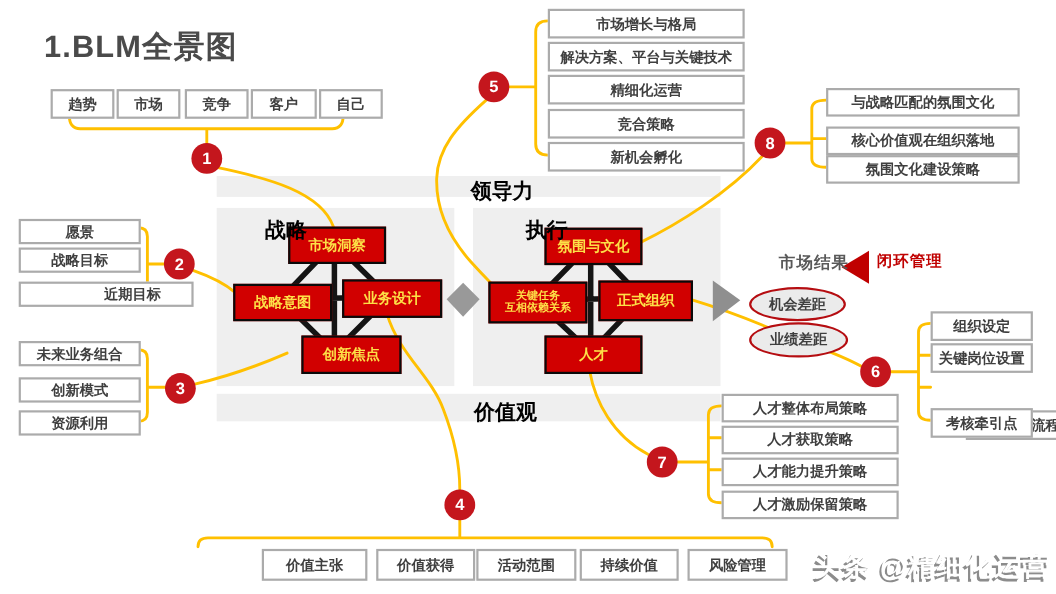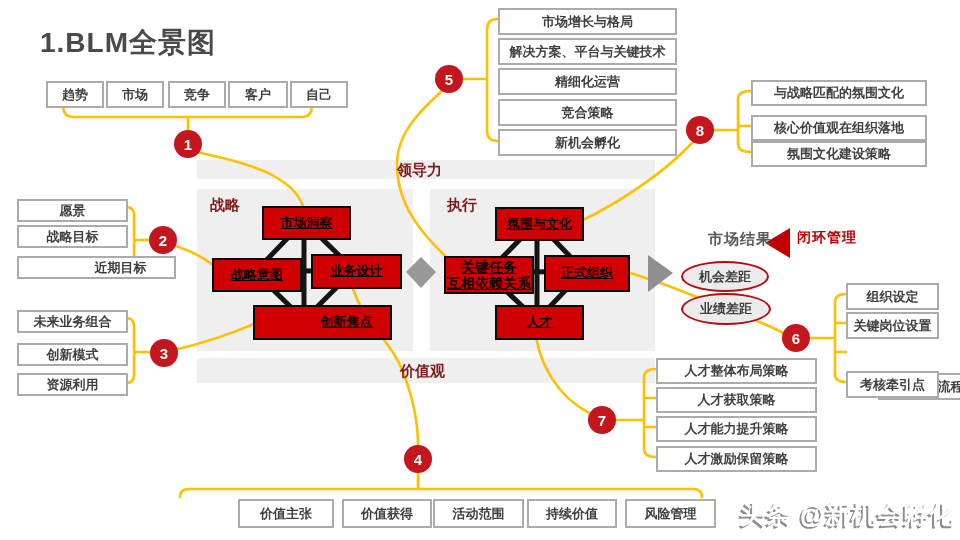--- a/index.html
+++ b/index.html
@@ -1,28 +1,28 @@
 <!DOCTYPE html>
 <html><head>
 <meta charset="utf-8">
 <style>
   html,body{margin:0;padding:0;background:#fff;}
   #canvas{position:relative;width:960px;height:540px;background:#fff;overflow:hidden;
           font-family:"Liberation Sans","DejaVu Sans",sans-serif;}
   #page-title{position:absolute;left:40px;top:24px;font-size:28px;font-weight:bold;color:#4a4a4a;letter-spacing:1px;}
   .panel{position:absolute;background:#efefef;z-index:1;}
-  .plabel{position:absolute;font-size:15px;font-weight:bold;color:#7f1d1d;z-index:4;}
+  .plabel{position:absolute;font-size:19px;font-weight:bold;color:#000000;z-index:4;margin-left:31px;}
   svg.lines{position:absolute;left:0;top:0;z-index:2;}
   .wbox{position:absolute;z-index:3;background:#fff;border:2px solid #ababab;color:#3f3f3f;
         font-size:13px;font-weight:bold;display:flex;align-items:center;justify-content:center;
         white-space:nowrap;}
-  .rbox{position:absolute;z-index:3;background:#d10000;border:2px solid #0a0a0a;color:#000000;
+  .rbox{position:absolute;z-index:3;background:#d10000;border:2px solid #0a0a0a;color:#fde047;
         font-size:13px;font-weight:bold;display:flex;flex-direction:column;align-items:center;
-        justify-content:center;text-align:right;line-height:1.15;white-space:nowrap;text-decoration:underline;}
-  .rbox .small{font-size:14px;}
+        justify-content:center;text-align:right;line-height:1.15;white-space:nowrap;}
+  .rbox .small{font-size:10px;}
   .circle{position:absolute;z-index:4;width:28px;height:28px;border-radius:50%;background:#c4161d;
           color:#fff;font-size:15px;font-weight:bold;display:flex;align-items:center;justify-content:center;}
   .oval{position:absolute;z-index:3;border:2px solid #b50d11;border-radius:50%;background:#ebebeb;
         color:#3f3f3f;font-size:13px;font-weight:bold;display:flex;align-items:center;justify-content:center;}
   #loop-label{position:absolute;left:797px;top:229px;z-index:4;font-size:14px;font-weight:bold;color:#c00000;letter-spacing:1px;}
   #market-result-label{position:absolute;left:688px;top:230px;z-index:4;font-size:15px;font-weight:bold;color:#595959;letter-spacing:1px;margin-left:20px;}
   #watermark{position:absolute;left:740px;top:498px;z-index:5;font-size:25px;font-weight:bold;color:#fff;
              letter-spacing:1px;text-shadow:-2px 2px 0 #8c8c8c;white-space:nowrap;}
 </style>
 </head>
@@ -111,21 +111,21 @@
 
   <div class="wbox" style="left:238px;top:499px;width:92px;height:25px;">价值主张</div>
   <div class="wbox" style="left:342px;top:499px;width:86px;height:25px;">价值获得</div>
   <div class="wbox" style="left:433px;top:499px;width:87px;height:25px;">活动范围</div>
   <div class="wbox" style="left:527px;top:499px;width:86px;height:25px;">持续价值</div>
   <div class="wbox" style="left:625px;top:499px;width:87px;height:25px;">风险管理</div>
 
   <div class="rbox" style="left:262px;top:206px;width:85px;height:30px;">市场洞察</div>
   <div class="rbox" style="left:212px;top:258px;width:86px;height:30px;">战略意图</div>
   <div class="rbox" style="left:311px;top:254px;width:87px;height:31px;">业务设计</div>
-  <div class="rbox" style="left:253px;top:305px;width:87px;height:31px;padding-left:48px;">创新焦点</div>
+  <div class="rbox" style="left:274px;top:305px;width:87px;height:31px;">创新焦点</div>
 
   <div class="rbox" style="left:495px;top:207px;width:85px;height:30px;">氛围与文化</div>
   <div class="rbox" style="left:444px;top:256px;width:86px;height:34px;">
     <span class="small">关键任务</span>
     <span class="small">互相依赖关系</span>
   </div>
   <div class="rbox" style="left:544px;top:255px;width:82px;height:33px;">正式组织</div>
   <div class="rbox" style="left:495px;top:305px;width:85px;height:31px;">人才</div>
 
   <div id="market-result-label">市场结果</div>
@@ -135,15 +135,15 @@
 
   <div class="circle" style="left:174px;top:130px;">1</div>
   <div class="circle" style="left:149px;top:226px;">2</div>
   <div class="circle" style="left:150px;top:339px;">3</div>
   <div class="circle" style="left:404px;top:445px;">4</div>
   <div class="circle" style="left:435px;top:65px;">5</div>
   <div class="circle" style="left:782px;top:324px;">6</div>
   <div class="circle" style="left:588px;top:406px;">7</div>
   <div class="circle" style="left:686px;top:116px;">8</div>
 
-  <div id="watermark">头条 @新机会孵化</div>
+  <div id="watermark">头条 @精细化运营</div>
 
 </div>
 
 </body></html>

